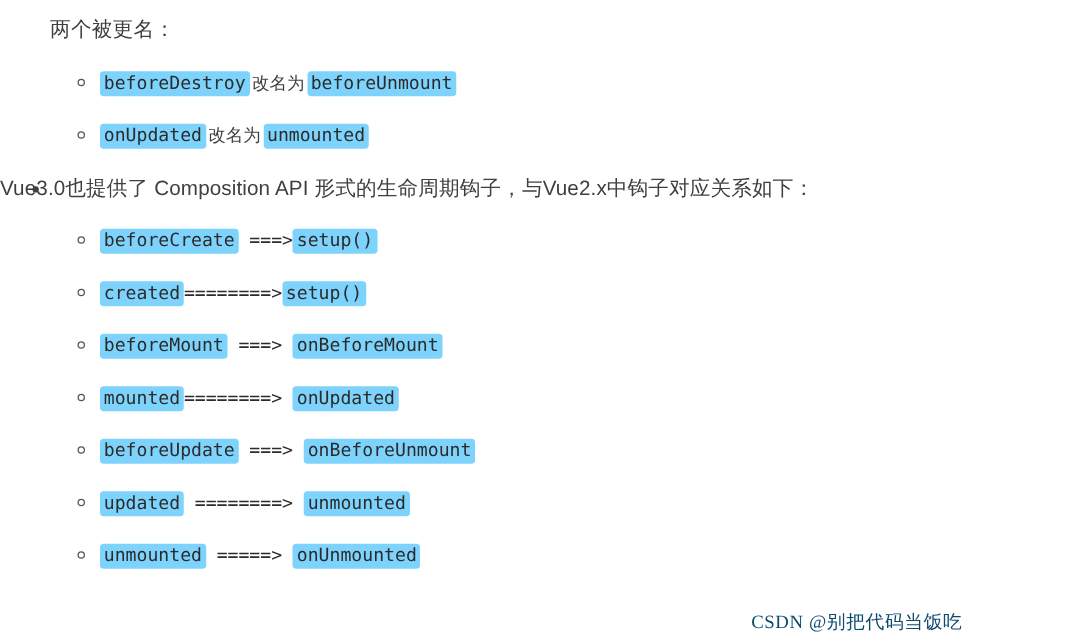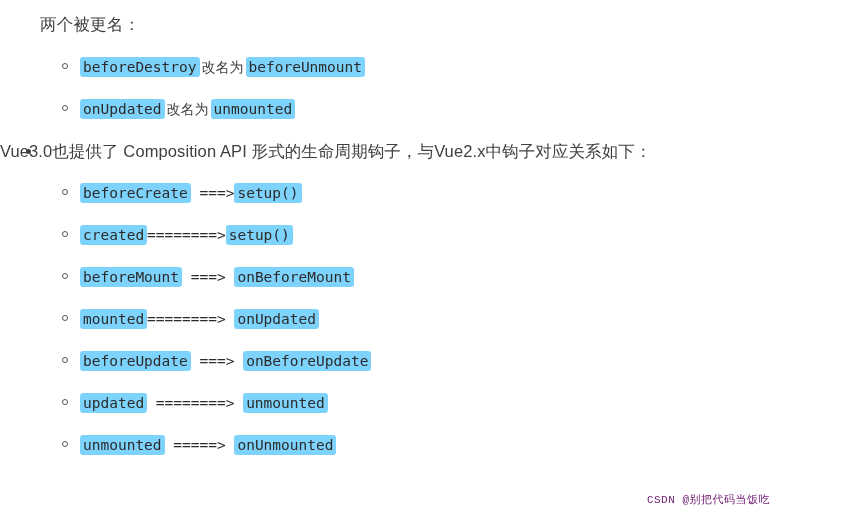--- a/index.html
+++ b/index.html
@@ -127,23 +127,23 @@
     background: transparent;
     white-space: pre;
     padding: 0;
   }
 
   
   .watermark {
     position: absolute;
     right: 18px;
     bottom: 8px;
-    font-family: Liberation Mono, monospace;
-    font-size: 11px;
-    color: #701a75;
+    font-family: Liberation Serif, serif;
+    font-size: 15px;
+    color: #0c4a6e;
     letter-spacing: 0.5px;
     white-space: nowrap;
   }
 </style>
 </head>
 <body>
 
 <div class="doc">
 
   <div class="intro-line">两个被更名：</div>
@@ -184,21 +184,21 @@
       <code class="code">beforeMount</code><span class="arrow"> ===&gt; </span><code class="code">onBeforeMount</code>
     </li>
 
     <li class="sub-item">
       <span class="marker-circle"></span>
       <code class="code">mounted</code><span class="arrow">========&gt; </span><code class="code">onUpdated</code>
     </li>
 
     <li class="sub-item">
       <span class="marker-circle"></span>
-      <code class="code">beforeUpdate</code><span class="arrow"> ===&gt; </span><code class="code">onBeforeUpdate</code>
+      <code class="code">beforeUpdate</code><span class="arrow"> ===&gt; </span><code class="code">onBeforeUnmount</code>
     </li>
 
     <li class="sub-item">
       <span class="marker-circle"></span>
       <code class="code">updated</code><span class="arrow"> ========&gt; </span><code class="code">unmounted</code>
     </li>
 
 
     <li class="sub-item">
       <span class="marker-circle"></span>

